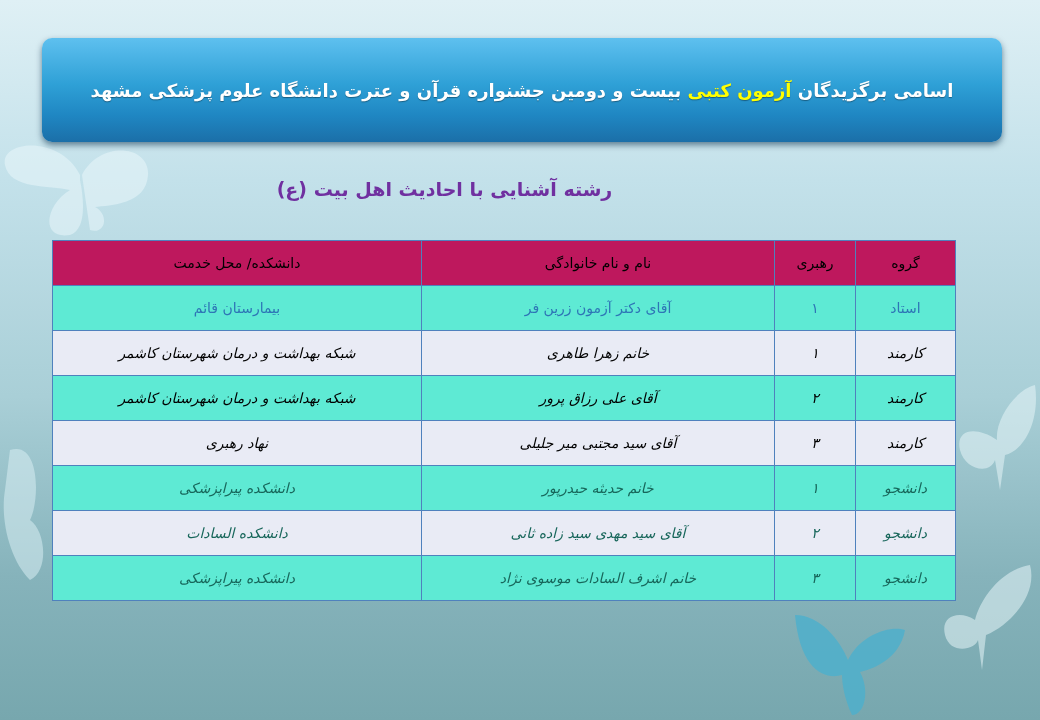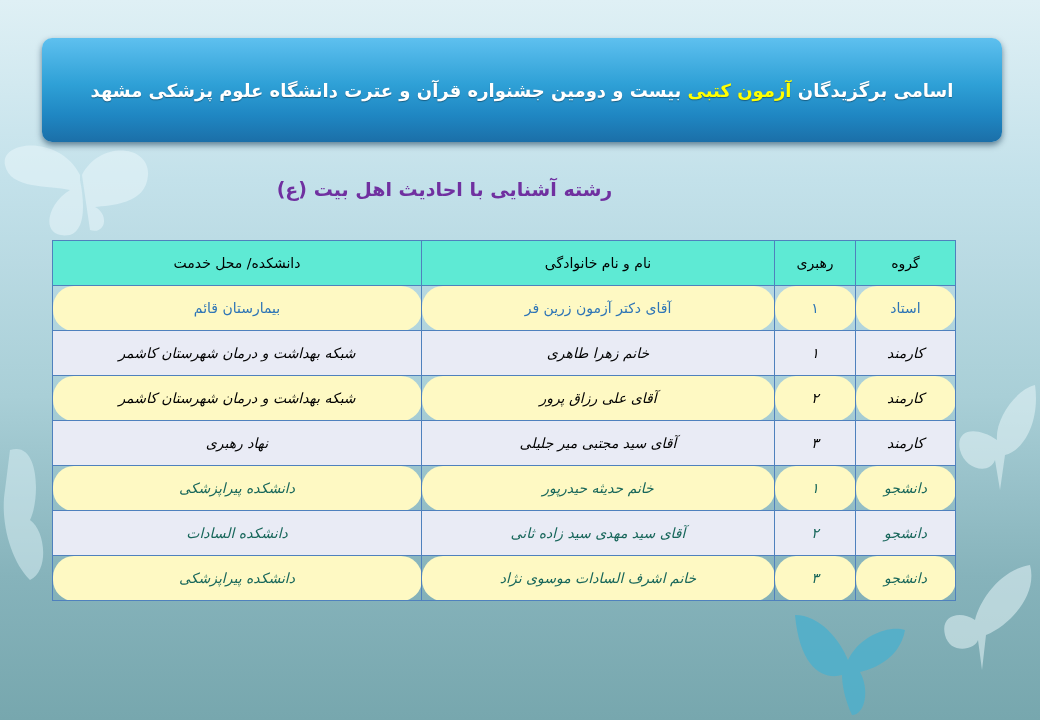--- a/index.html
+++ b/index.html
@@ -9,22 +9,22 @@
   .bfly{position:absolute;opacity:.55;}
   .banner{position:absolute;left:42px;top:38px;width:960px;height:104px;border-radius:10px;
     background:linear-gradient(180deg,#5ec0ef 0%,#2ea0d6 45%,#1f86c2 75%,#1b6fa8 100%);
     box-shadow:0 3px 6px rgba(0,40,70,.55);display:flex;align-items:center;justify-content:center;}
   .banner-title{direction:rtl;color:#fff;font-weight:bold;font-size:18px;white-space:nowrap;text-shadow:0 1px 1px rgba(0,0,0,.35);}
   .hl{color:#ffff00;}
   .subtitle{position:absolute;left:0;width:889px;top:178px;text-align:center;direction:rtl;
     color:#7030a0;font-weight:bold;font-size:19px;}
   table{position:absolute;left:52px;top:240px;width:903px;border-collapse:collapse;direction:rtl;table-layout:fixed;}
   th,td{border:1px solid #4f81bd;height:44px;text-align:center;font-size:14px;padding:0 6px;}
-  th{background:#5eead4;color:#000;font-weight:normal;height:44px;}
-  tr.odd td{background:#fef9c3;border-radius:21px;}
+  th{background:#be185d;color:#000;font-weight:normal;height:44px;}
+  tr.odd td{background:#5eead4;}
   tr.even td{background:#e9ebf5;}
   .c-blue td{color:#2e75b6;}
   .c-black td{color:#000;font-style:italic;}
   .c-teal td{color:#17665a;font-style:italic;}
 </style>
 </head>
 <body>
 
 <svg class="bfly" style="left:0;top:135px" width="160" height="110" viewBox="0 0 160 110">
   <path d="M80 40 C60 0 0 5 5 30 C10 55 50 50 70 55 C45 70 40 105 70 100 C85 95 85 70 80 45 Z" fill="#eaf7fb"></path>

